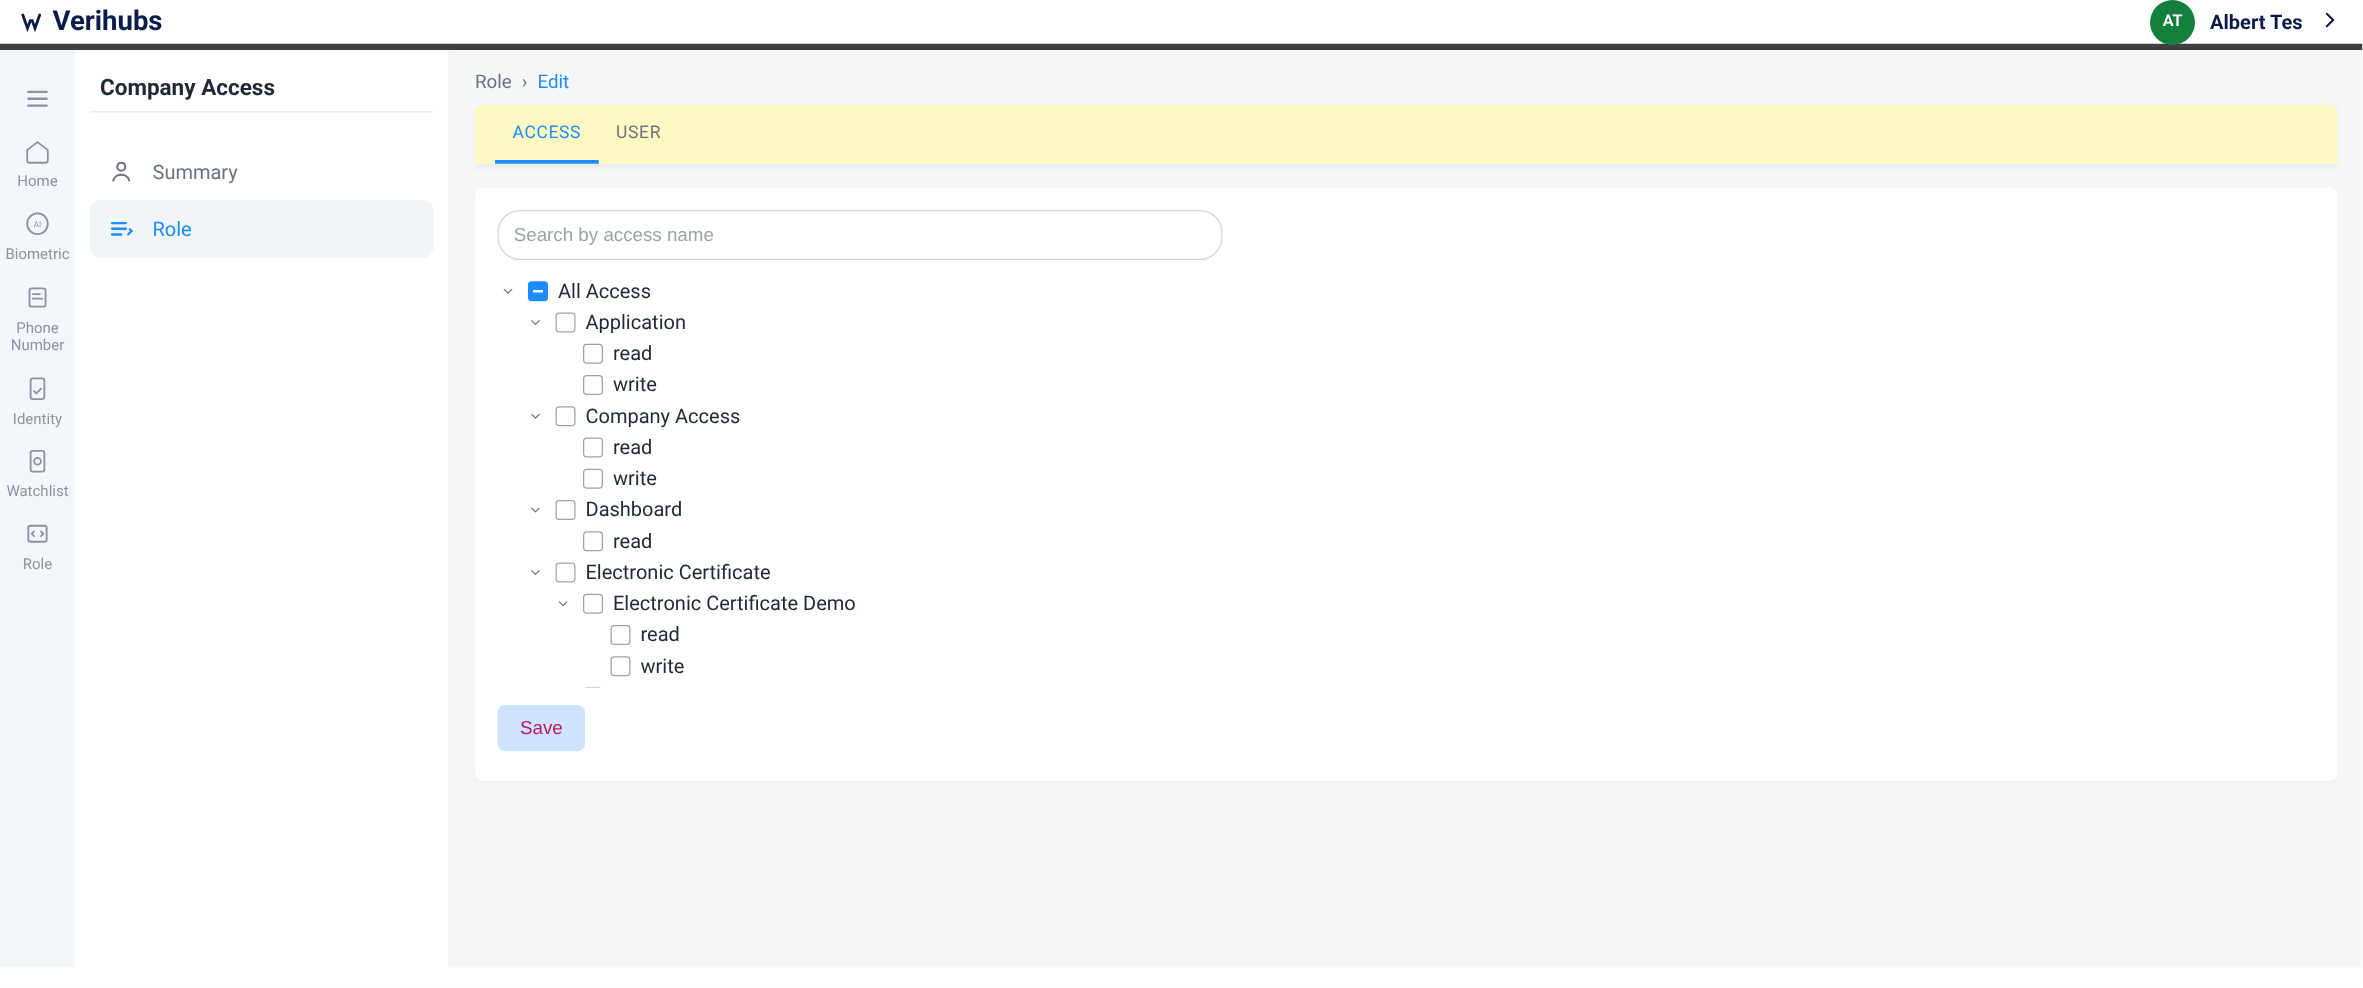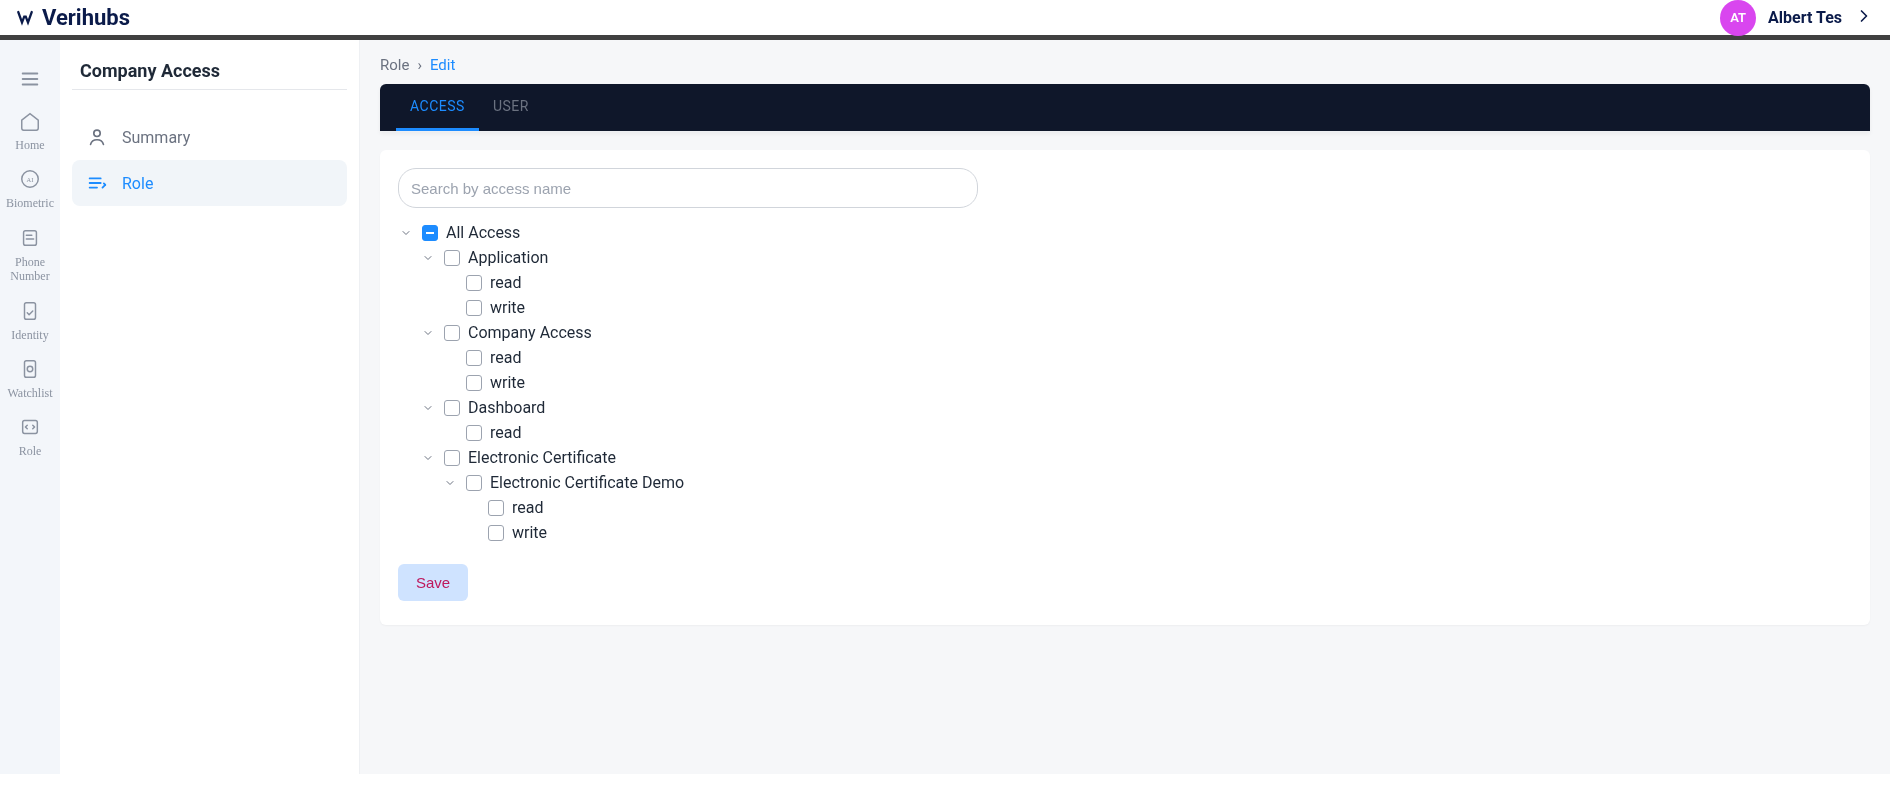--- a/index.html
+++ b/index.html
@@ -3,42 +3,42 @@
 <meta charset="utf-8">
 <style>
 * { box-sizing: border-box; margin: 0; padding: 0; }
 body { font-family: -apple-system, BlinkMacSystemFont, "Segoe UI", Roboto, Helvetica, Arial, sans-serif; background: #fff; color: #1f2937; }
 
 .topbar { height: 40px; display: flex; align-items: center; justify-content: space-between; padding: 0 16px; border-bottom: 5px solid #404040; gap: 17px; }
 .brand { display: flex; align-items: center; gap: 8px; }
 .brand-mark { width: 18px; height: 18px; display: inline-block; }
 .brand-text { font-size: 22px; font-weight: 700; color: #0b1b4a; }
 .userbox { display: flex; align-items: center; gap: 12px; }
-.avatar { width: 36px; height: 36px; border-radius: 50%; background: #d946ef; color: #fff; display: flex; align-items: center; justify-content: center; font-size: 13px; font-weight: 600; }
+.avatar { width: 36px; height: 36px; border-radius: 50%; background: #15803d; color: #fff; display: flex; align-items: center; justify-content: center; font-size: 13px; font-weight: 600; }
 .username { font-weight: 700; color: #0b1b4a; }
 .chev-right { width: 20px; color: #0b1b4a; }
 
 .layout { display: flex; height: calc(100vh - 56px); }
 .rail { width: 60px; background: #f3f6fa; display: flex; flex-direction: column; align-items: center; padding-top: 28px; gap: 16px; }
-.rail-item { display: flex; flex-direction: column; align-items: center; gap: 6px; color: #8b93a1; font-size: 12px; cursor: pointer; text-align: center; line-height: 1.2; font-family: Liberation Serif, serif; }
+.rail-item { display: flex; flex-direction: column; align-items: center; gap: 6px; color: #8b93a1; font-size: 12px; cursor: pointer; text-align: center; line-height: 1.2; }
 .rail-item svg { width: 22px; height: 22px; }
 .rail-item.menu { margin-bottom: 4px; }
 .rail-item span { display: block; }
 
 .leftpanel { width: 300px; border-right: 1px solid #eef0f3; padding: 20px 12px; }
 .leftpanel-title { font-size: 18px; font-weight: 700; color: #1f2937; padding: 0 8px 8px 8px; border-bottom: 1px solid #e5e7eb; margin-bottom: 24px; }
 .nav-item { display: flex; align-items: center; gap: 14px; padding: 12px 14px; border-radius: 8px; cursor: pointer; color: #6b7280; font-size: 16px; }
 .nav-item svg { width: 22px; height: 22px; }
 .nav-item.active { background: #f1f5f9; color: #1d8cff; }
 .nav-item.active svg { color: #1d8cff; }
 
 .main { flex: 1; background: #f6f7f9; padding: 16px 20px; overflow: auto; }
 .crumbs { display: flex; align-items: center; gap: 8px; color: #6b7280; font-size: 15px; margin-bottom: 10px; }
 .crumbs .cur { color: #1d8cff; pointer-events: none; }
-.tabs { display: flex; border-bottom: 1px solid #eef0f3; padding: 0 16px; box-shadow: 0 2px 4px rgba(0,0,0,0.05); background:#0f172a; border-radius:6px 6px 0 0; }
+.tabs { display: flex; border-bottom: 1px solid #eef0f3; padding: 0 16px; box-shadow: 0 2px 4px rgba(0,0,0,0.05); background:#fef9c3; border-radius:6px 6px 0 0; }
 .tab { padding: 14px 14px; font-size: 14px; letter-spacing: 0.5px; color: #6b7280; cursor: pointer; border-bottom: 3px solid transparent; }
 .tab.active { color: #1d8cff; border-bottom-color: #1d8cff; }
 
 .content-wrap { margin-top: 18px; }
 .panel { background: #fff; border-radius: 6px; padding: 18px 18px 24px 18px; box-shadow: 0 1px 2px rgba(0,0,0,0.04); }
 .search { width: 580px; max-width: 100%; height: 40px; border: 1px solid #d1d5db; border-radius: 18px; padding: 0 12px; font-size: 15px; color: #374151; margin-bottom: 12px; }
 .search::placeholder { color: #9ca3af; }
 
 .tree-container { height: 330px; overflow-y: auto; padding-right: 6px; width: 100%; }
 .tree-container::-webkit-scrollbar { width: 16px; }

